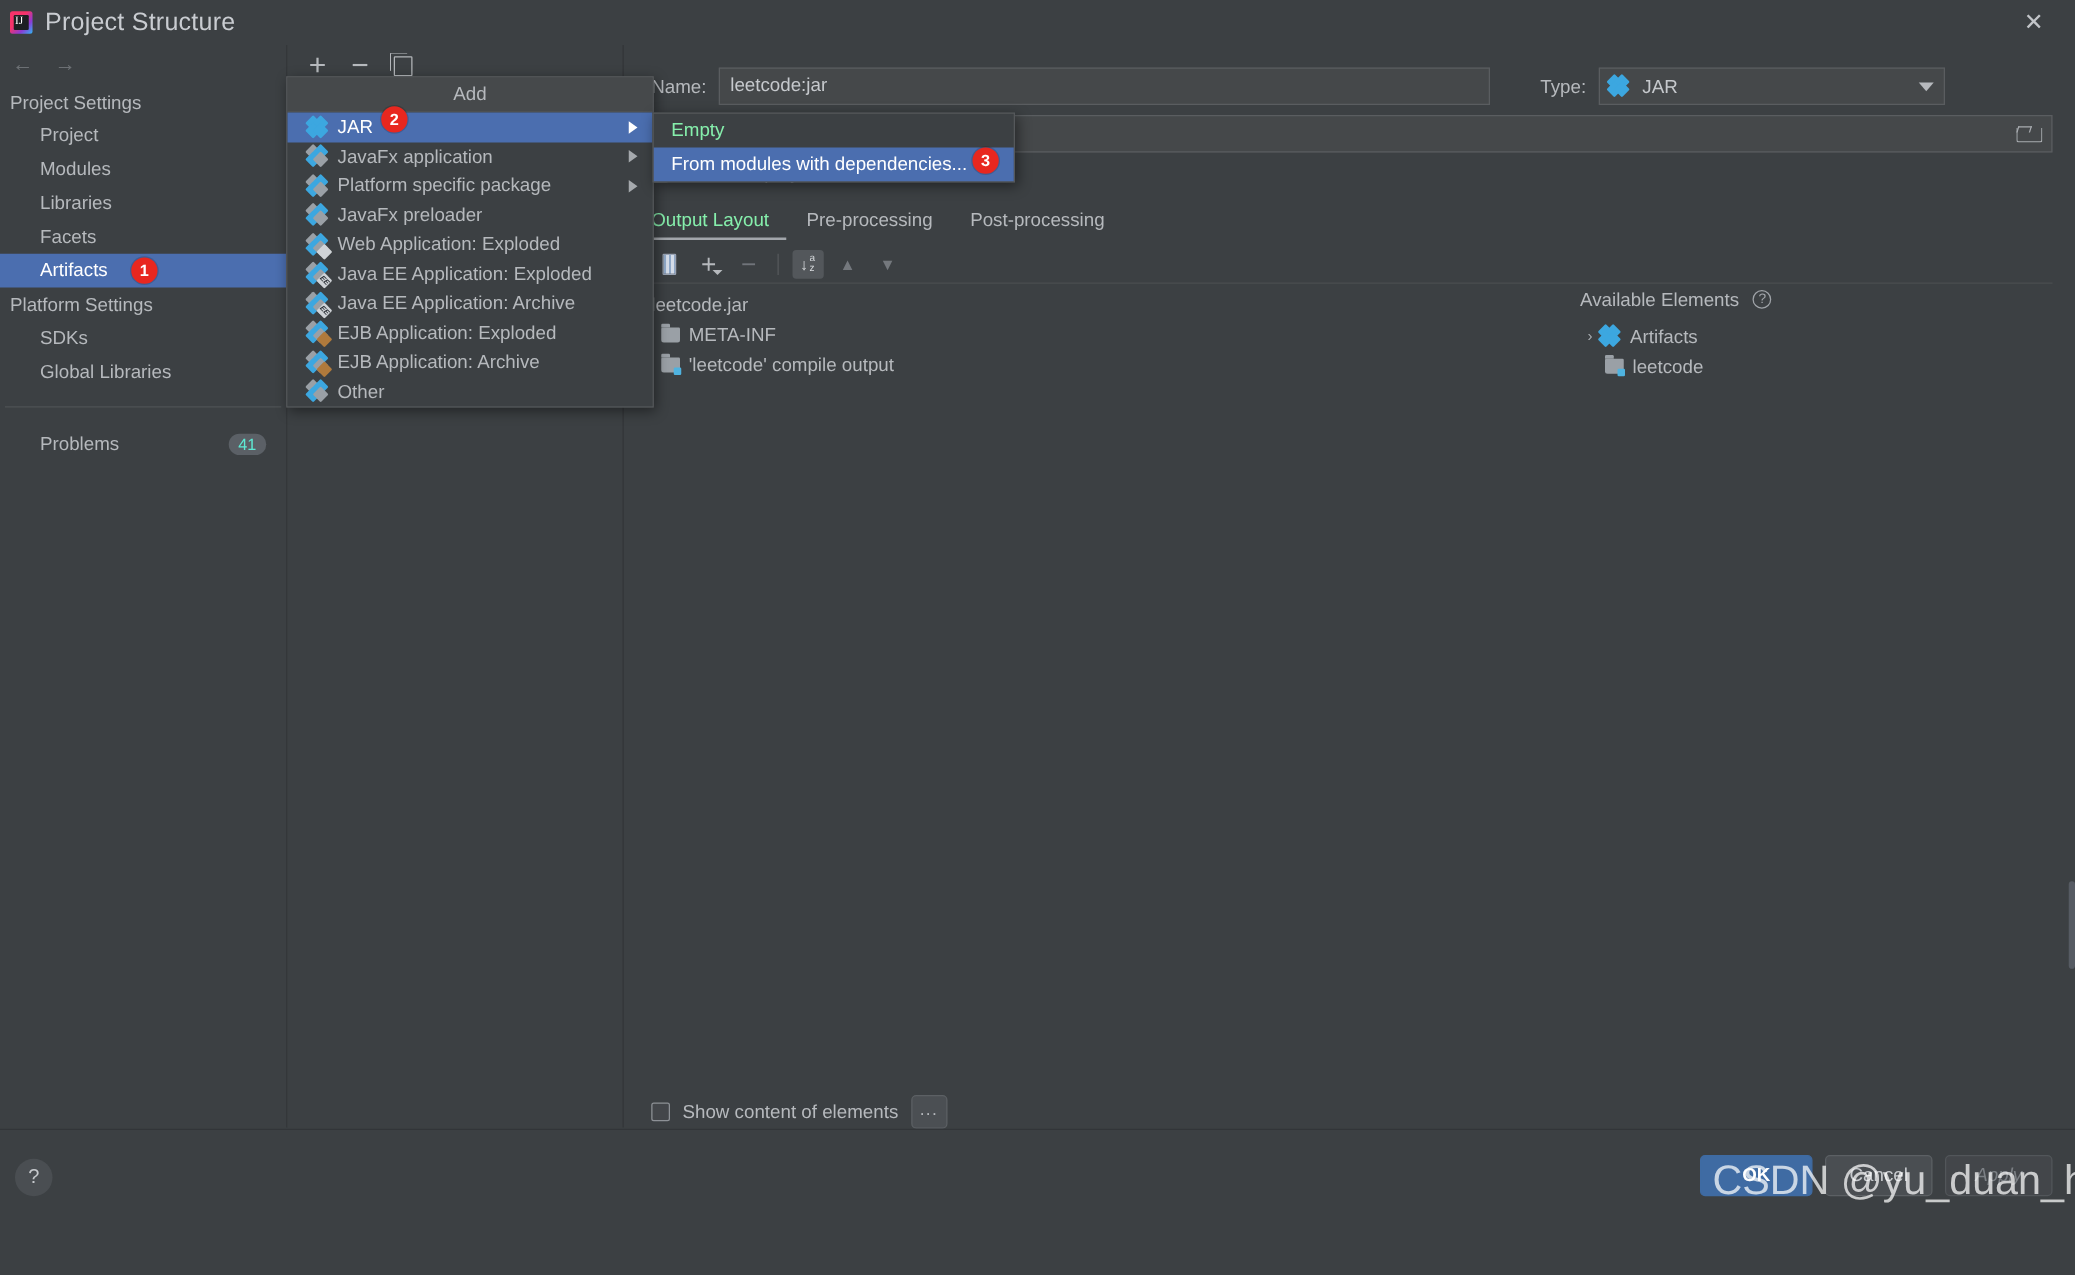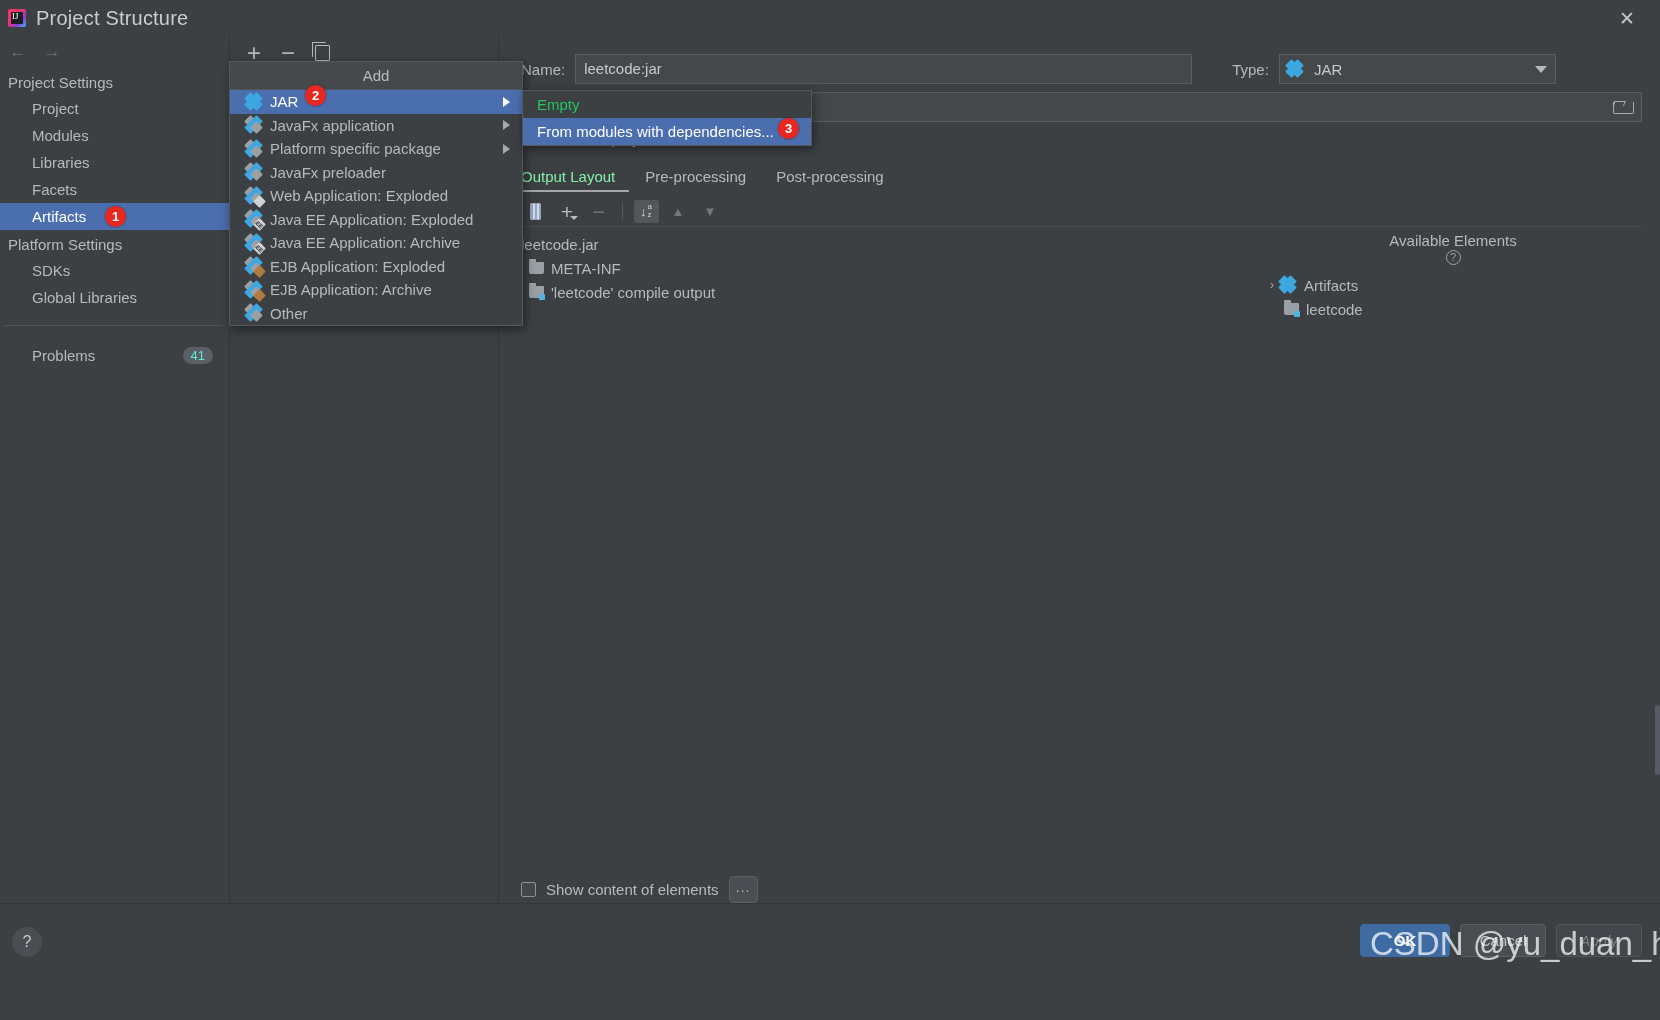--- a/index.html
+++ b/index.html
@@ -185,21 +185,21 @@
   }
   .folder-solid::before {
     content:""; position:absolute; left:0; top:-3px; width:7px; height:3px; background:#9aa0a6; border-radius:1px 1px 0 0;
   }
   .folder-solid.badged::after {
     content:""; position:absolute; right:-1px; bottom:-2px; width:6px; height:6px; background:#4fb3e0; border-radius:1px;
   }
 
   
   .avail { position: absolute; left: 760px; top: 196px; right: 18px; }
-  .avail-head { display: flex; align-items: center; gap: 1px; font-size: 15px; color: #b6b9bd; margin-bottom: 8px; padding-left: 4px; flex-direction: column; }
+  .avail-head { display: flex; align-items: flex-start; gap: 11px; font-size: 15px; color: #b6b9bd; margin-bottom: 8px; padding-left: 4px; }
   .help-circle {
     width: 15px; height: 15px; border: 1.3px solid #9fa3a8; border-radius: 50%;
     font-size: 11px; line-height: 13px; text-align: center; color: #9fa3a8; flex: none;
   }
   .avail-row { height: 24px; display: flex; align-items: center; font-size: 15px; color: #b6b9bd; cursor: pointer; }
   .tw-arrow { width: 16px; text-align: center; color: #a8acb0; font-size: 12px; flex: none; }
 
   
   .dia { width: 16px; height: 16px; position: relative; flex: none; margin-right: 8px; }
   .dia i { position: absolute; width: 9px; height: 9px; transform: rotate(45deg); border-radius: 1px; }
@@ -269,21 +269,21 @@
   .menu-item.selected .arrow-r { border-left-color: #ffffff; }
 
   
   .sub-menu {
     position: absolute; left: 522px; top: 90px; width: 290px;
     background: #3c4043; border: 1px solid #55585b; z-index: 50;
     box-shadow: 2px 3px 10px rgba(0,0,0,.45);
   }
   .sub-item {
     height: 27px; display: flex; align-items: center; padding-left: 14px;
-    font-size: 15px; color: #22c55e; cursor: pointer;
+    font-size: 15px; color: #86efac; cursor: pointer;
   }
   .sub-item.selected { background: #4b6eaf; color: #ffffff; }
 
   
   .marker {
     position: absolute; width: 21px; height: 21px; border-radius: 50%;
     background: #e8271f; color: #ffffff; font-size: 13px; font-weight: bold;
     display: flex; align-items: center; justify-content: center; z-index: 90;
     box-shadow: 0 0 0 1px rgba(0,0,0,.15);
   }

